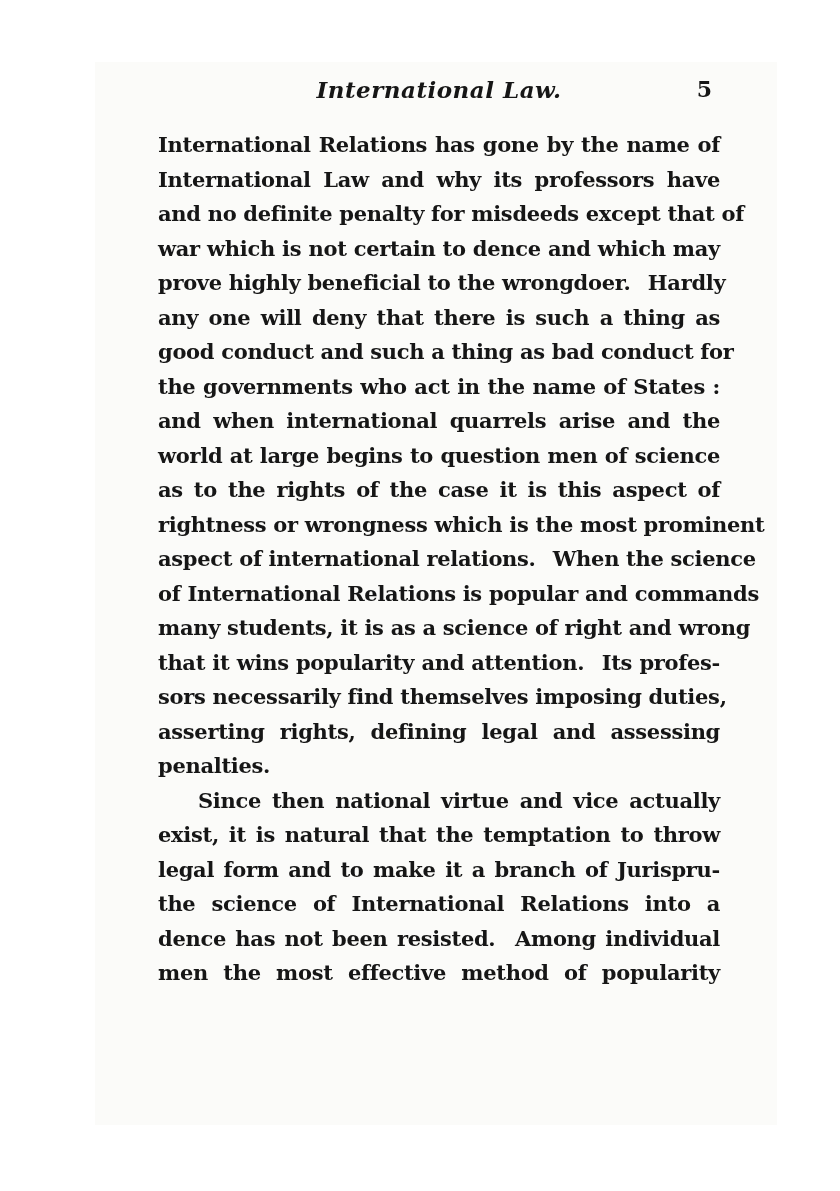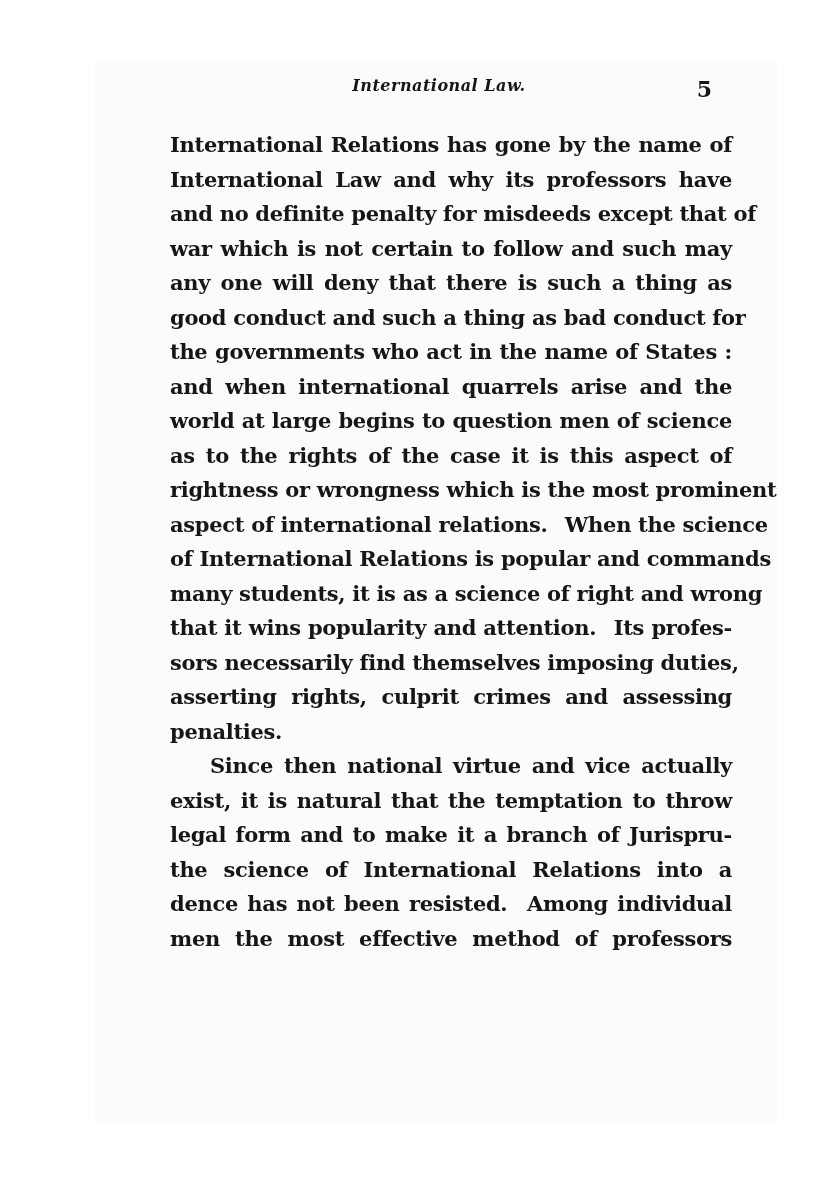--- a/index.html
+++ b/index.html
@@ -30,42 +30,41 @@
     width: 562px;
     height: 34px;
   }
   .running-title {
     position: absolute;
     left: 0;
     right: 0;
     text-align: center;
     font-style: italic;
     font-weight: bold;
-    font-size: 16px;
+    font-size: 23px;
     letter-spacing: 0.5px;
     color: #161616;
   }
   .page-number {
     position: absolute;
     right: 8px;
     top: 0;
     font-weight: bold;
     font-size: 22px;
     color: #161616;
   }
   .body-text {
     position: absolute;
     left: 63px;   
     top: 66px;    
     width: 562px;
     color: #161616;
     font-size: 21px;
     font-weight: bold;
     letter-spacing: -0.3px;
-    margin-left: 12px;
   }
   .line {
     height: 34.5px;
     line-height: 34.5px;
     text-align: justify;
     text-align-last: justify;
     white-space: nowrap;
   }
   .line.para-end {
     text-align-last: left;
@@ -80,36 +79,37 @@
 <div class="sheet" style="background: rgb(255, 255, 255);">
   <div class="scan-area" style="background: rgb(251, 251, 249);">
     <div class="page-header">
       <span class="running-title">International Law.</span>
       <span class="page-number">5</span>
     </div>
     <div class="body-text" id="body-text" style="color: rgb(22, 22, 22);">
         <div class="line">International Relations has gone by the name of</div>
         <div class="line">International Law and why its professors have</div>
         <div class="line">and no definite penalty for misdeeds except that of</div>
-        <div class="line">war which is not certain to follow and such may</div>
+        <div class="line">war which is not certain to dence and which may</div>
+        <div class="line">prove highly beneficial to the wrongdoer.  Hardly</div>
         <div class="line">any one will deny that there is such a thing as</div>
         <div class="line">good conduct and such a thing as bad conduct for</div>
         <div class="line">the governments who act in the name of States :</div>
         <div class="line">and when international quarrels arise and the</div>
         <div class="line">world at large begins to question men of science</div>
         <div class="line">as to the rights of the case it is this aspect of</div>
         <div class="line">rightness or wrongness which is the most prominent</div>
         <div class="line">aspect of international relations.  When the science</div>
         <div class="line">of International Relations is popular and commands</div>
         <div class="line">many students, it is as a science of right and wrong</div>
         <div class="line">that it wins popularity and attention.  Its profes-</div>
         <div class="line">sors necessarily find themselves imposing duties,</div>
-        <div class="line">asserting rights, culprit crimes and assessing</div>
+        <div class="line">asserting rights, defining legal and assessing</div>
         <div class="line para-end">penalties.</div>
         <div class="line indent">Since then national virtue and vice actually</div>
         <div class="line">exist, it is natural that the temptation to throw</div>
         <div class="line">legal form and to make it a branch of Jurispru-</div>
         <div class="line">the science of International Relations into a</div>
         <div class="line">dence has not been resisted.  Among individual</div>
-        <div class="line">men the most effective method of professors</div>
+        <div class="line">men the most effective method of popularity</div>
       </div>
   </div>
 </div>
 
 </body></html>

